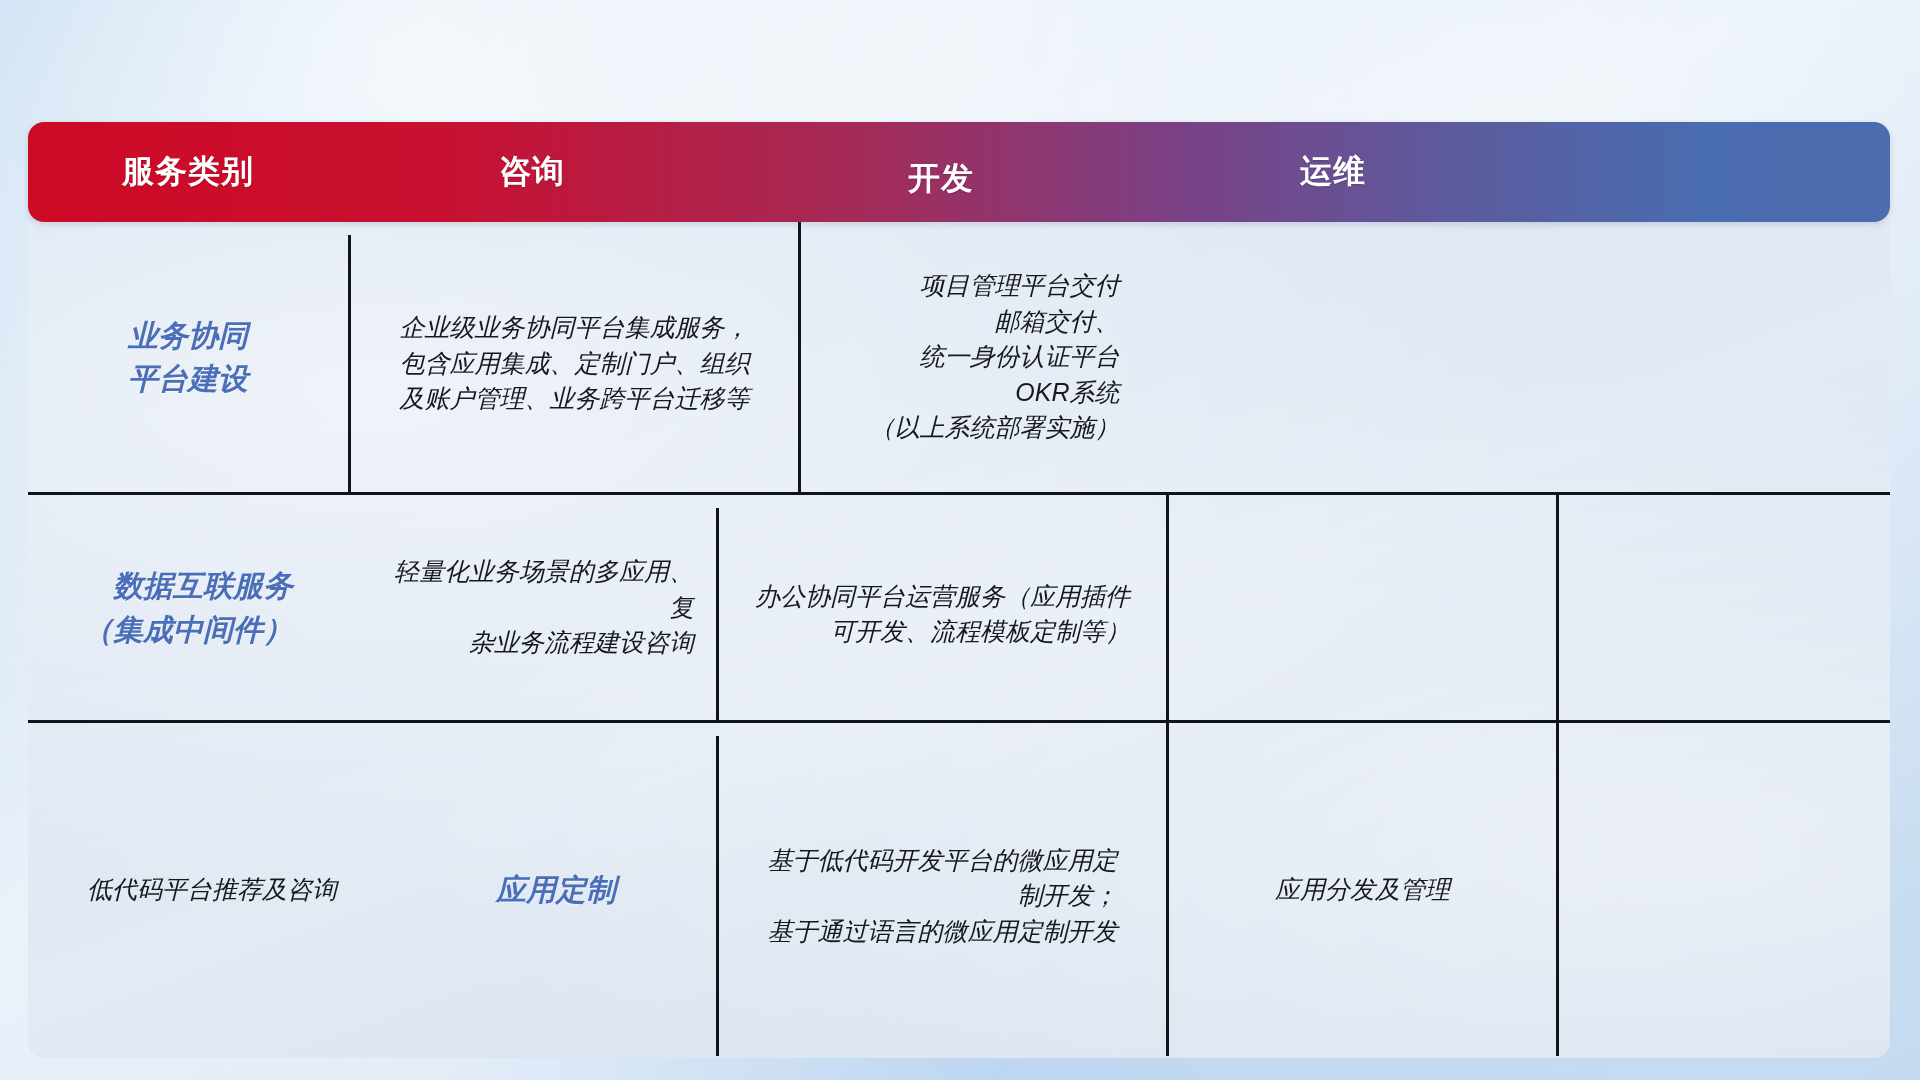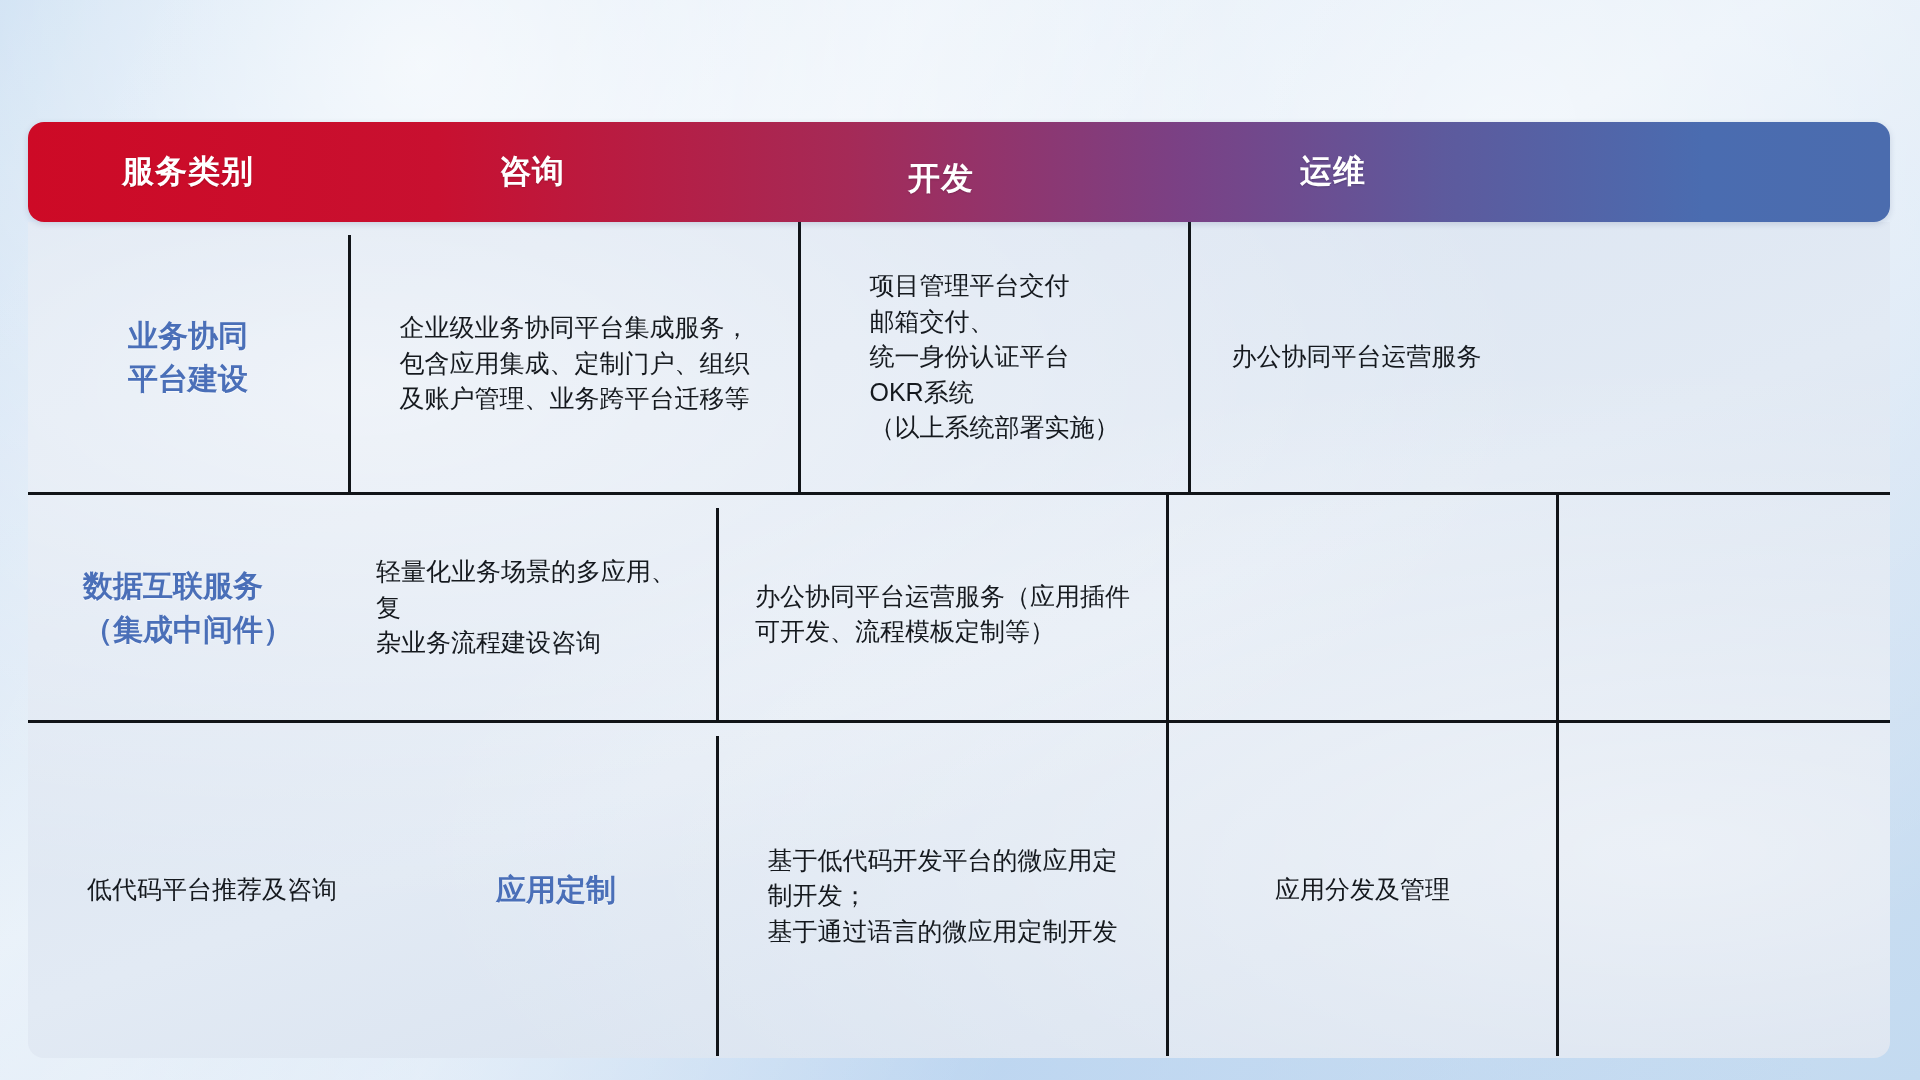--- a/index.html
+++ b/index.html
@@ -85,26 +85,27 @@
   }
   .tr.r1 { height: 270px; }
   .tr.r2 { height: 228px; border-top: 3px solid #111418; }
   .tr.r3 { height: 336px; border-top: 3px solid #111418; }
 
   .td {
     display: flex;
     align-items: center;
     justify-content: center;
     box-sizing: border-box;
-    padding: 8px 28px;
+    padding: 8px 22px;
     font-size: 25px;
     line-height: 1.42;
     color: #15191e;
-    text-align: left;
+    text-align: right;
     white-space: pre-line;
+    font-style: italic;
   }
 
   
   .td.sep-left { border-left: 3px solid #111418; }
 
   .cat {
     color: #4a6fb8;
     font-weight: bold;
     font-size: 30px;
     line-height: 1.45;
@@ -139,21 +140,20 @@
         <div class="td c0 cat">业务协同
 平台建设</div>
         <div class="td c2 sep-left">企业级业务协同平台集成服务，
 包含应用集成、定制门户、组织
 及账户管理、业务跨平台迁移等</div>
         <div class="td c3 sep-left">项目管理平台交付
 邮箱交付、
 统一身份认证平台
 OKR系统
 （以上系统部署实施）</div>
-        <div class="td c4 sep-left">办公协同平台运营服务</div>
       </div>
 
       <div class="tr r2">
         <div class="td c0 cat">数据互联服务
 （集成中间件）</div>
         <div class="td c1">轻量化业务场景的多应用、复
 杂业务流程建设咨询</div>
         <div class="td c2 sep-left">办公协同平台运营服务（应用插件
 可开发、流程模板定制等）</div>
         <div class="td c3 sep-left"></div>

